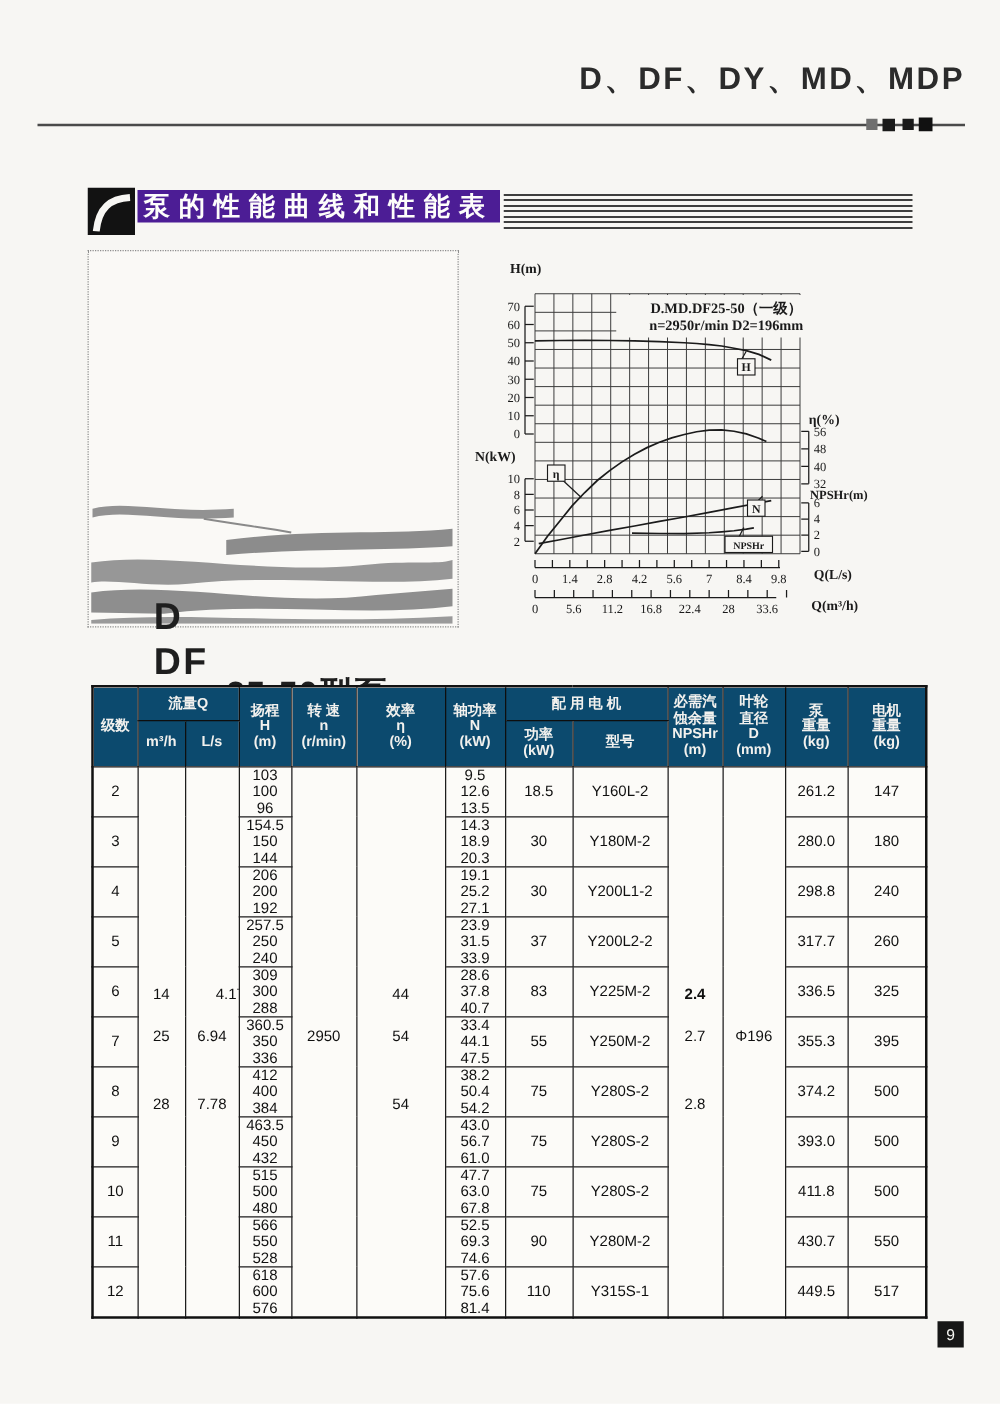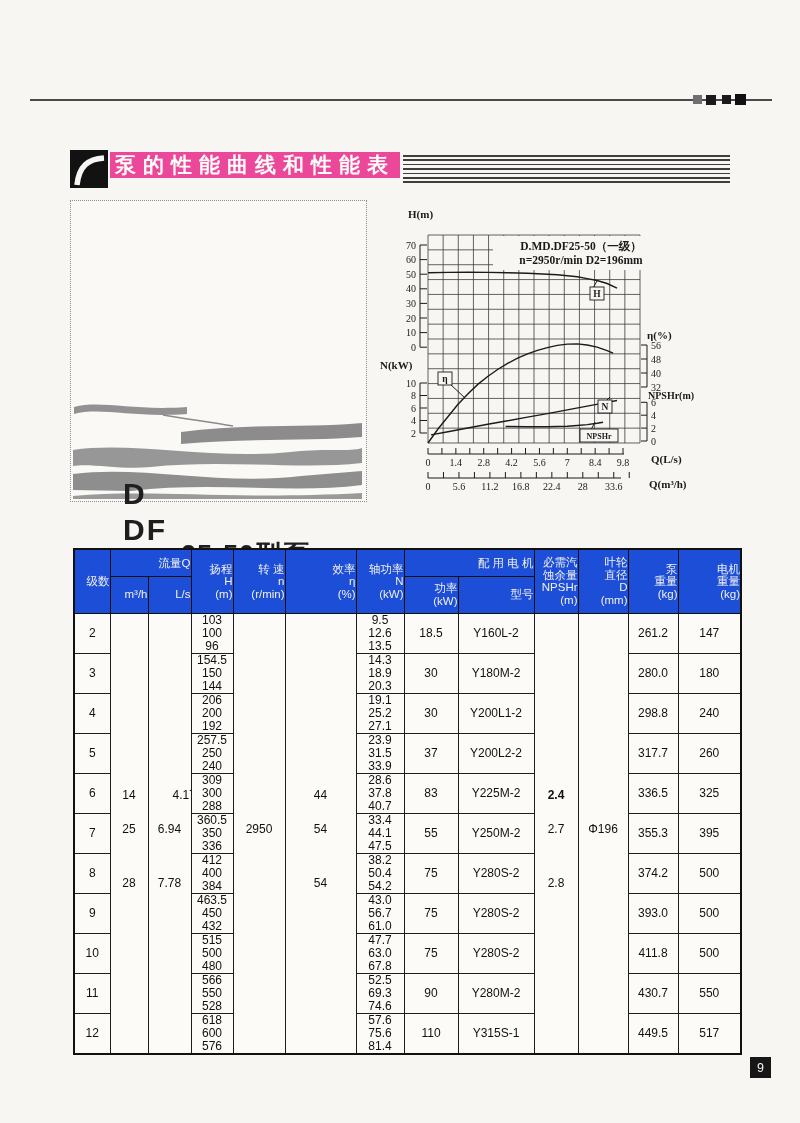--- a/index.html
+++ b/index.html
@@ -5,58 +5,59 @@
   html,body{margin:0;padding:0;}
   .page{position:relative;width:800px;height:1123px;background:#f7f6f3;overflow:hidden;
         font-family:"Liberation Sans",sans-serif;color:#1c1c1c;}
   
   .hdr-title{position:absolute;top:46px;left:0;right:28px;text-align:right;
              font-size:25px;font-weight:600;letter-spacing:2px;color:#2b2b2b;}
   .hdr-rule{position:absolute;top:99px;left:30px;width:742px;height:2px;background:#4a4a4a;}
   .hdr-sq{position:absolute;}
   
   .banner-icon{position:absolute;top:150px;left:70px;width:38px;height:38px;}
-  .banner-bar{position:absolute;top:152px;left:110px;width:290px;height:26px;background:#ec4899;
+  .banner-bar{position:absolute;top:152px;left:110px;width:290px;height:26px;background:#4c1d95;
               display:flex;align-items:center;justify-content:center;}
   .banner-bar span{color:#fdfdfb;font-size:21px;font-weight:bold;letter-spacing:7px;white-space:nowrap;}
   .banner-stripes{position:absolute;top:155px;left:403px;width:327px;height:30px;
       background:repeating-linear-gradient(to bottom,#3e3e3e 0 1.6px,rgba(0,0,0,0) 1.6px 4.4px);}
   
   .pbox{position:absolute;top:200px;left:70px;width:295px;height:300px;border:1px dotted #8d8d8d;
         background:#faf9f6;}
   .pbox .model{position:absolute;left:52px;font-size:30px;font-weight:bold;letter-spacing:2px;color:#1e1e1e;}
   .pbox .ptype{position:absolute;left:110px;top:336px;font-size:27px;font-weight:bold;color:#1e1e1e;
                letter-spacing:1px;white-space:nowrap;}
   .pbox svg{position:absolute;left:0;top:0;}
   
   .chart{position:absolute;top:203px;left:375px;width:395px;height:305px;}
   .chart text{font-family:"Liberation Serif",serif;fill:#1a1a1a;}
   
   .tblwrap{position:absolute;top:548px;left:73px;}
   table.perf{border-collapse:collapse;table-layout:fixed;width:667px;background:#fcfbf8;
              font-family:"Liberation Sans",sans-serif;border:2px solid #111;}
   table.perf th,table.perf td{border:1px solid #1d1d1d;padding:0;text-align:center;
              vertical-align:middle;white-space:pre-line;overflow:hidden;}
-  table.perf thead th{background:#1d4ed8;color:#f2f1ee;font-weight:normal;font-size:11.5px;
-             line-height:12.5px;border-color:#0e0e0e;text-align:right;}
+  table.perf thead th{background:#0c4a6e;color:#f2f1ee;font-weight:bold;font-size:11.5px;
+             line-height:12.5px;border-color:#0e0e0e;}
   table.perf thead tr:first-child{height:27px;}
   table.perf thead tr:last-child{height:37px;}
   table.perf tbody tr{height:39px;}
   table.perf tbody td{font-size:12px;line-height:13px;color:#101010;}
   td.tall{position:relative;}
   td.tall span{position:absolute;left:0;right:0;margin-top:-6.5px;text-align:center;}
   
   .pagenum{position:absolute;top:1057px;left:750px;width:21px;height:21px;background:#171717;
            color:#f5f5f2;font-size:12.5px;display:flex;align-items:center;justify-content:center;}
 </style>
 </head>
 <body>
 
 <div class="page">
 
+  <div class="hdr-title">D、DF、DY、MD、MDP</div>
   <div class="hdr-rule"></div>
   <div class="hdr-sq" style="top:95px;left:693px;width:9px;height:9px;background:#6f6f6f;"></div>
   <div class="hdr-sq" style="top:95px;left:706px;width:10px;height:10px;background:#1a1a1a;"></div>
   <div class="hdr-sq" style="top:95px;left:722px;width:9px;height:9px;background:#1a1a1a;"></div>
   <div class="hdr-sq" style="top:94px;left:735px;width:11px;height:11px;background:#111;"></div>
 
   <svg class="banner-icon" viewBox="0 0 38 38">
     <rect x="0" y="0" width="38" height="38" fill="#121212"></rect>
     <path d="M7,35 C9,16 18,9 34,8" stroke="#f7f6f3" stroke-width="5.5" fill="none"></path>
   </svg>

